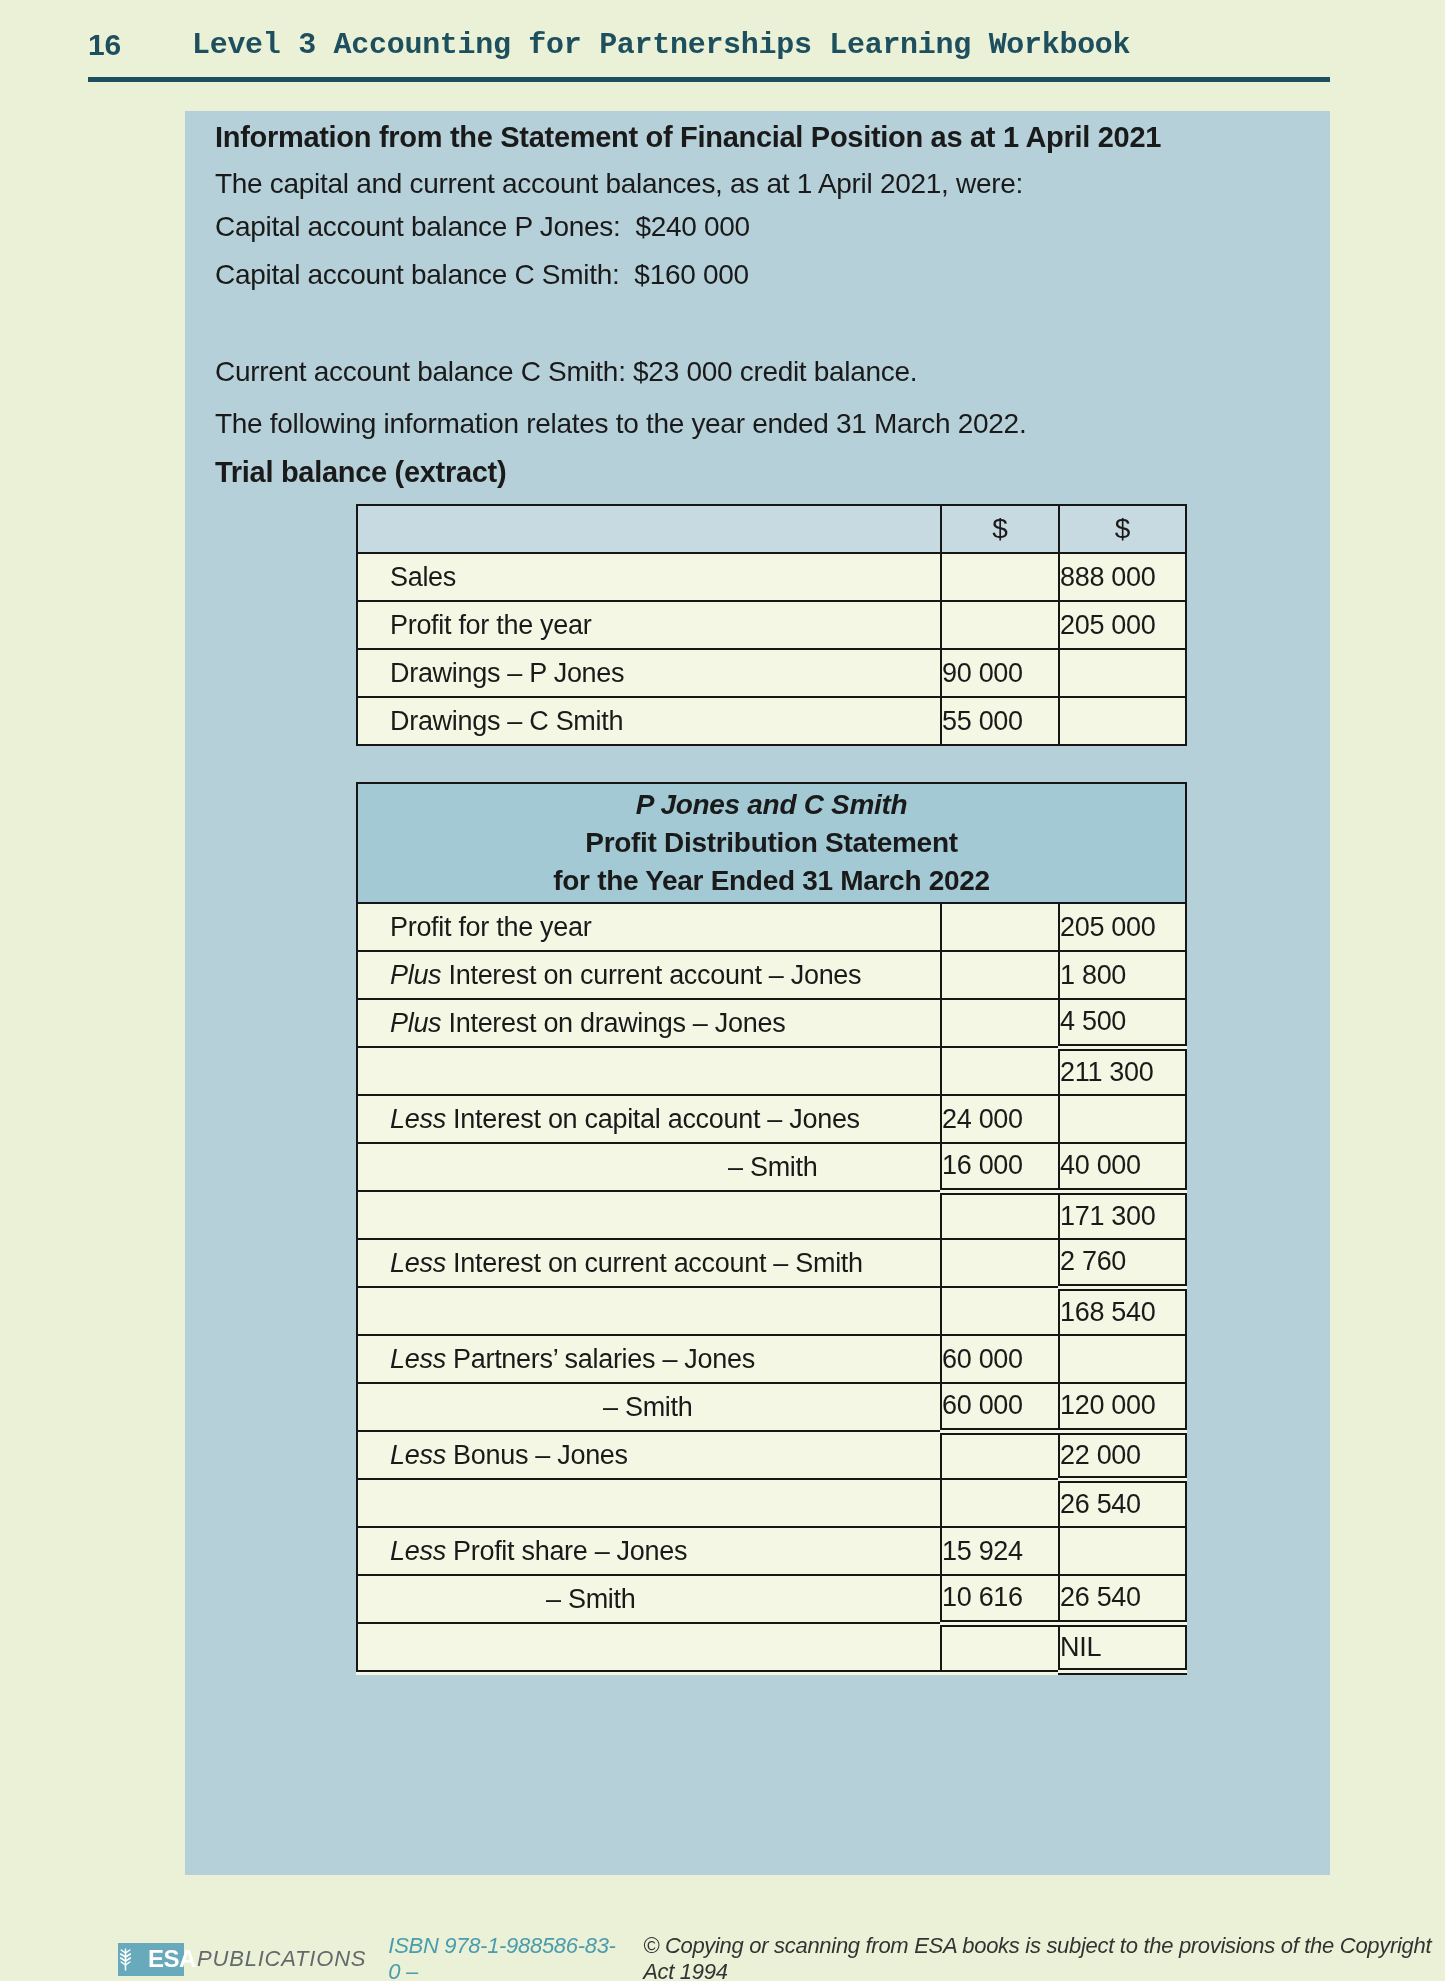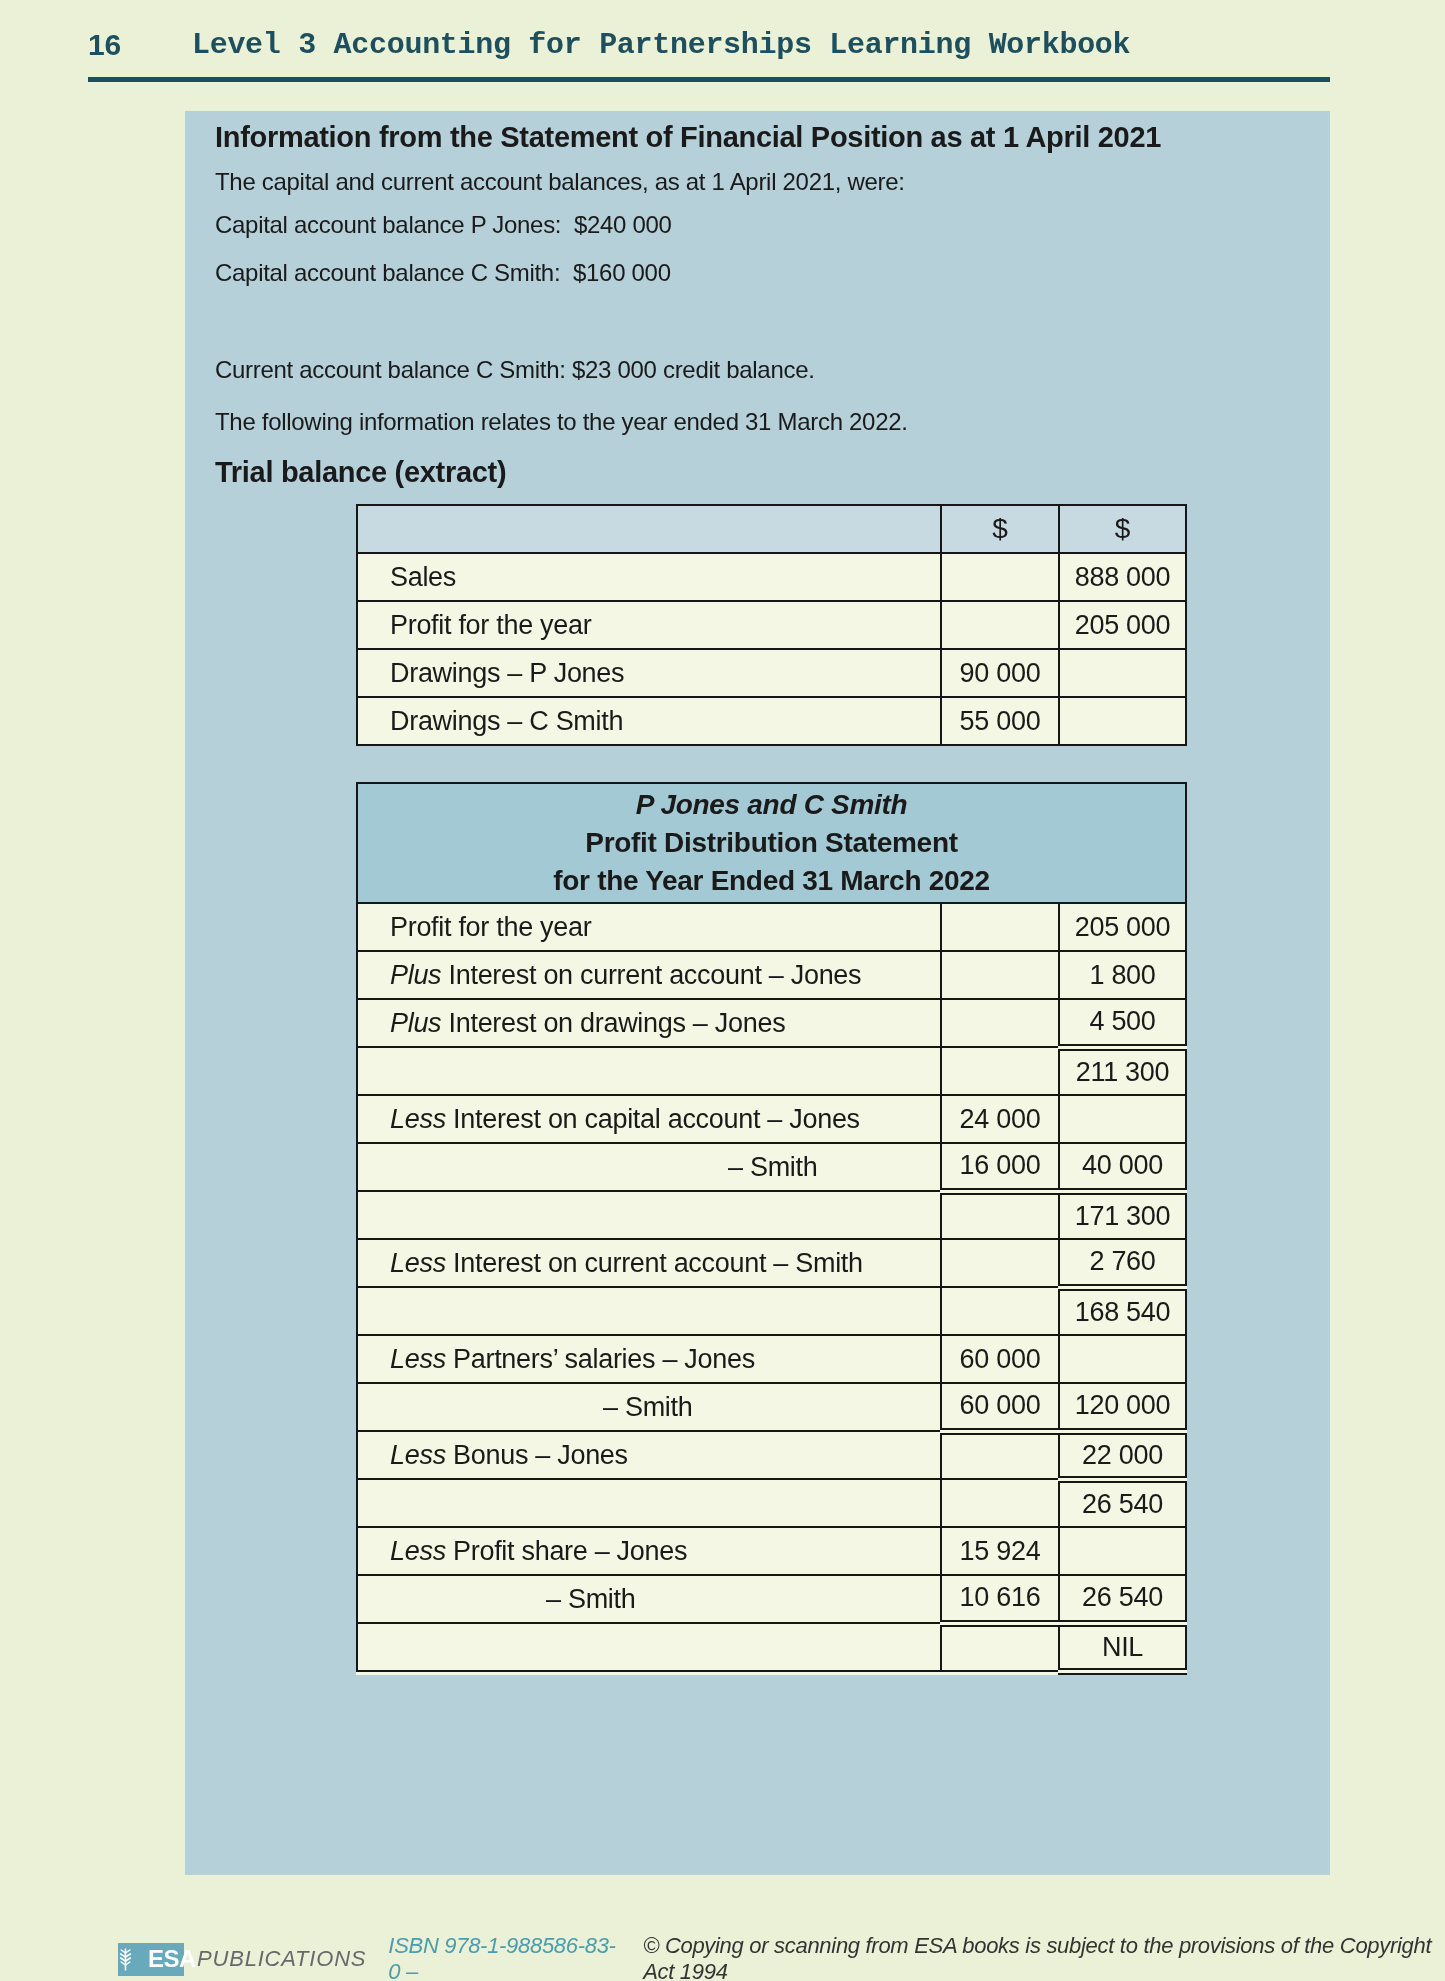--- a/index.html
+++ b/index.html
@@ -15,34 +15,34 @@
     font-family:"Liberation Sans", sans-serif; color:var(--text);
     letter-spacing:-0.3px; overflow:hidden;
   }
   
   .page-num{position:absolute;left:88px;top:28px;font-size:30px;font-weight:bold;color:var(--header-teal);}
   .page-title{position:absolute;left:192px;top:28px;font-size:30px;font-weight:bold;color:var(--header-teal);font-family:Liberation Mono, monospace;}
   .header-rule{position:absolute;left:88px;top:77px;width:1242px;height:5px;background:var(--header-teal);}
   
   .info-box{position:absolute;left:185px;top:111px;width:1145px;height:1764px;background:var(--box-bg);}
   .box-heading{position:absolute;left:30px;top:10px;font-size:29px;font-weight:bold;white-space:pre;}
-  .box-line{position:absolute;left:30px;font-size:24px;white-space:pre;}
+  .box-line{position:absolute;left:30px;font-size:28px;white-space:pre;}
   .box-line.l0{top:57px;} .box-line.l1{top:100px;} .box-line.l2{top:148px;}
   .box-line.l3{top:196px;} .box-line.l4{top:245px;} .box-line.l5{top:297px;}
   .tb-label{position:absolute;left:30px;top:345px;font-size:29px;font-weight:bold;}
   
   table{border-collapse:collapse;table-layout:fixed;position:absolute;left:171px;background:var(--row-bg);}
   table.trial-balance{top:393px;width:829px;}
   table.pds{top:671px;width:829px;}
   col.c-label{width:584px;} col.c-val1{width:118px;} col.c-val2{width:127px;}
   th,td{border:2px solid var(--border);font-weight:normal;font-size:27px;overflow:hidden;}
   .trial-balance th{height:48px;background:var(--tb-header-bg);text-align:center;font-size:28px;}
   td{height:48px;background:var(--row-bg);}
   td.lbl{text-align:left;padding-left:32px;}
-  td.val{text-align:center;padding-right:0;}
+  td.val{text-align:left;padding-right:0;}
   td.dbl{border-bottom:7px double var(--border);}
   .pds .pds-head{
     height:120px;background:var(--pds-header-bg);text-align:center;
     font-size:28px;font-weight:bold;vertical-align:middle;
   }
   .pds .pds-head .t0{font-style:italic;}
   .pds .pds-head div{line-height:38px;}
   i{font-style:italic;}
   
   .footer{position:absolute;left:118px;top:1933px;display:flex;align-items:center;}

